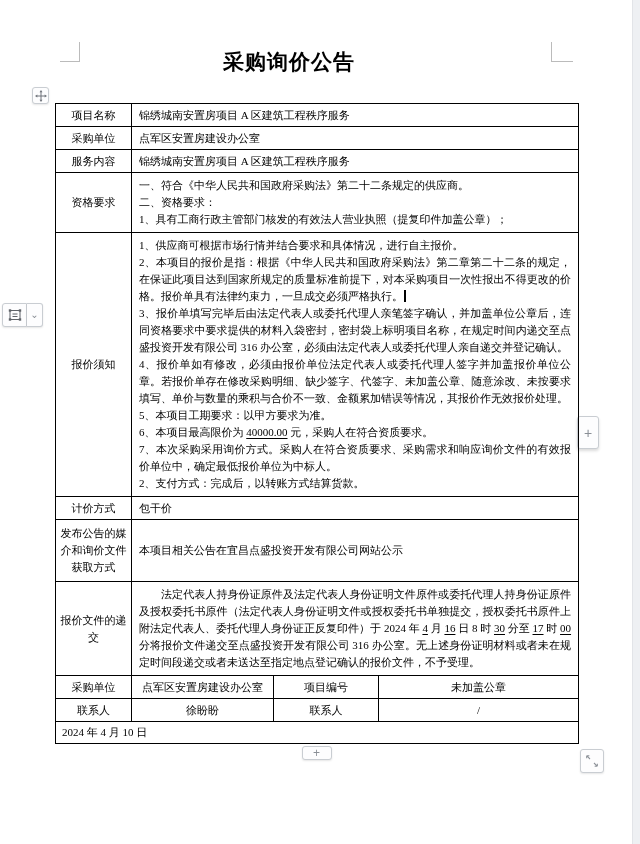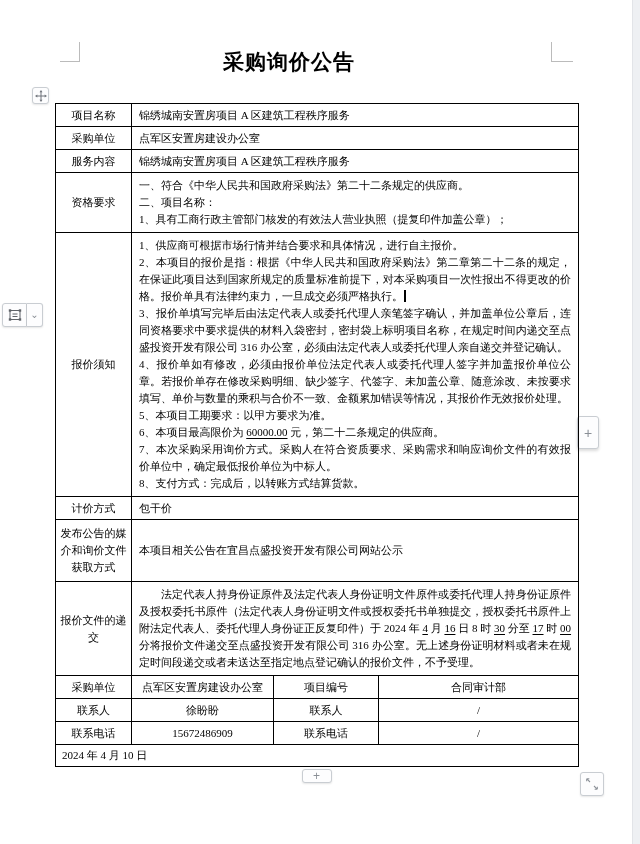--- a/index.html
+++ b/index.html
@@ -109,36 +109,36 @@
     </tr>
     <tr class="h22">
       <td class="lbl">服务内容</td>
       <td class="val" colspan="3">锦绣城南安置房项目 A 区建筑工程秩序服务</td>
     </tr>
 
     <tr>
       <td class="lbl">资格要求</td>
       <td class="para" colspan="3">
         <p class="pline">一、符合《中华人民共和国政府采购法》第二十二条规定的供应商。</p>
-        <p class="pline">二、项目名称：</p>
+        <p class="pline">二、资格要求：</p>
         <p class="pline">1、具有工商行政主管部门核发的有效法人营业执照（提复印件加盖公章）；</p>
       </td>
     </tr>
 
     <tr>
       <td class="lbl">报价须知</td>
       <td class="para" colspan="3">
         <p class="pline"><span>1、供应商可根据市场行情并结合要求和具体情况，进行自主报价。</span></p>
         <p class="pline"><span>2、本项目的报价是指：根据《中华人民共和国政府采购法》第二章第二十二条的规定，在保证此项目达到国家所规定的质量标准前提下，对本采购项目一次性报出不得更改的价格。报价单具有法律约束力，一旦成交必须严格执行。</span><span class="caret"></span></p>
         <p class="pline"><span>3、报价单填写完毕后由法定代表人或委托代理人亲笔签字确认，并加盖单位公章后，连同资格要求中要求提供的材料入袋密封，</span><span class="b">密封袋上标明项目名称</span><span>，在规定时间内递交至</span><span class="b">点盛投资开发有限公司 316 办公室，必须由法定代表人或委托代理人亲自递交并登记确认。</span></p>
         <p class="pline"><span>4、报价单如有修改，必须由报价单位法定代表人或委托代理人签字并加盖报价单位公章。若报价单存在修改采购明细、缺少签字、代签字、未加盖公章、随意涂改、未按要求填写、单价与数量的乘积与合价不一致、金额累加错误等情况，其报价作无效报价处理。</span></p>
         <p class="pline"><span>5、本项目工期要求：以甲方要求为准。</span></p>
-        <p class="pline"><span>6、本项目最高限价为 </span><span class="b u">60000.00</span><span> 元，第二十二条规定的供应商。</span></p>
+        <p class="pline"><span>6、本项目最高限价为 </span><span class="b u">40000.00</span><span> 元，采购人在符合资质要求。</span></p>
         <p class="pline"><span>7、本次采购采用询价方式。采购人在符合资质要求、采购需求和响应询价文件的有效报价单位中，确定最低报价单位为中标人。</span></p>
-        <p class="pline"><span>8、支付方式：完成后，以转账方式结算货款。</span></p>
+        <p class="pline"><span>2、支付方式：完成后，以转账方式结算货款。</span></p>
       </td>
     </tr>
 
     <tr class="h22">
       <td class="lbl">计价方式</td>
       <td class="val" colspan="3">包干价</td>
     </tr>
 
     <tr class="media-row">
       <td class="lbl">发布公告的媒介和询价文件获取方式</td>
@@ -149,32 +149,26 @@
       <td class="lbl">报价文件的递交</td>
       <td class="para" colspan="3">
         <p class="pline indent"><span>法定代表人持身份证原件及法定代表人身份证明文件原件或委托代理人持身份证原件及授权委托书原件（法定代表人身份证明文件或</span><span class="b">授权委托书单独提交</span><span>，授权委托书原件上附法定代表人、委托代理人身份证正反复印件）于 2024 年 </span><span class="u">4</span><span> 月 </span><span class="u">16</span><span> 日 8 时 </span><span class="u">30</span><span> 分至 </span><span class="u">17</span><span> 时 </span><span class="u">00</span><span> 分将报价文件递交至</span><span class="b">点盛投资开发有限公司 316 办公室。无上述身份证明材料或者未在规定时间段递交或者未送达至指定地点登记确认的报价文件，不予受理。</span></p>
       </td>
     </tr>
 
     <tr class="h22">
       <td class="lbl">采购单位</td>
       <td class="center">点军区安置房建设办公室</td>
       <td class="lbl">项目编号</td>
-      <td class="center">合同审计部</td>
+      <td class="center">未加盖公章</td>
     </tr>
     <tr class="h22">
       <td class="lbl">联系人</td>
       <td class="center">徐盼盼</td>
       <td class="lbl">联系人</td>
-      <td class="center">/</td>
-    </tr>
-    <tr class="h22">
-      <td class="lbl">联系电话</td>
-      <td class="center">15672486909</td>
-      <td class="lbl">联系电话</td>
       <td class="center">/</td>
     </tr>
 
     <tr>
       <td class="date-cell" colspan="4">2024 年 4 月 10 日</td>
     </tr>
   </tbody>
       </table>
 
   <div class="ctl resize-handle">

